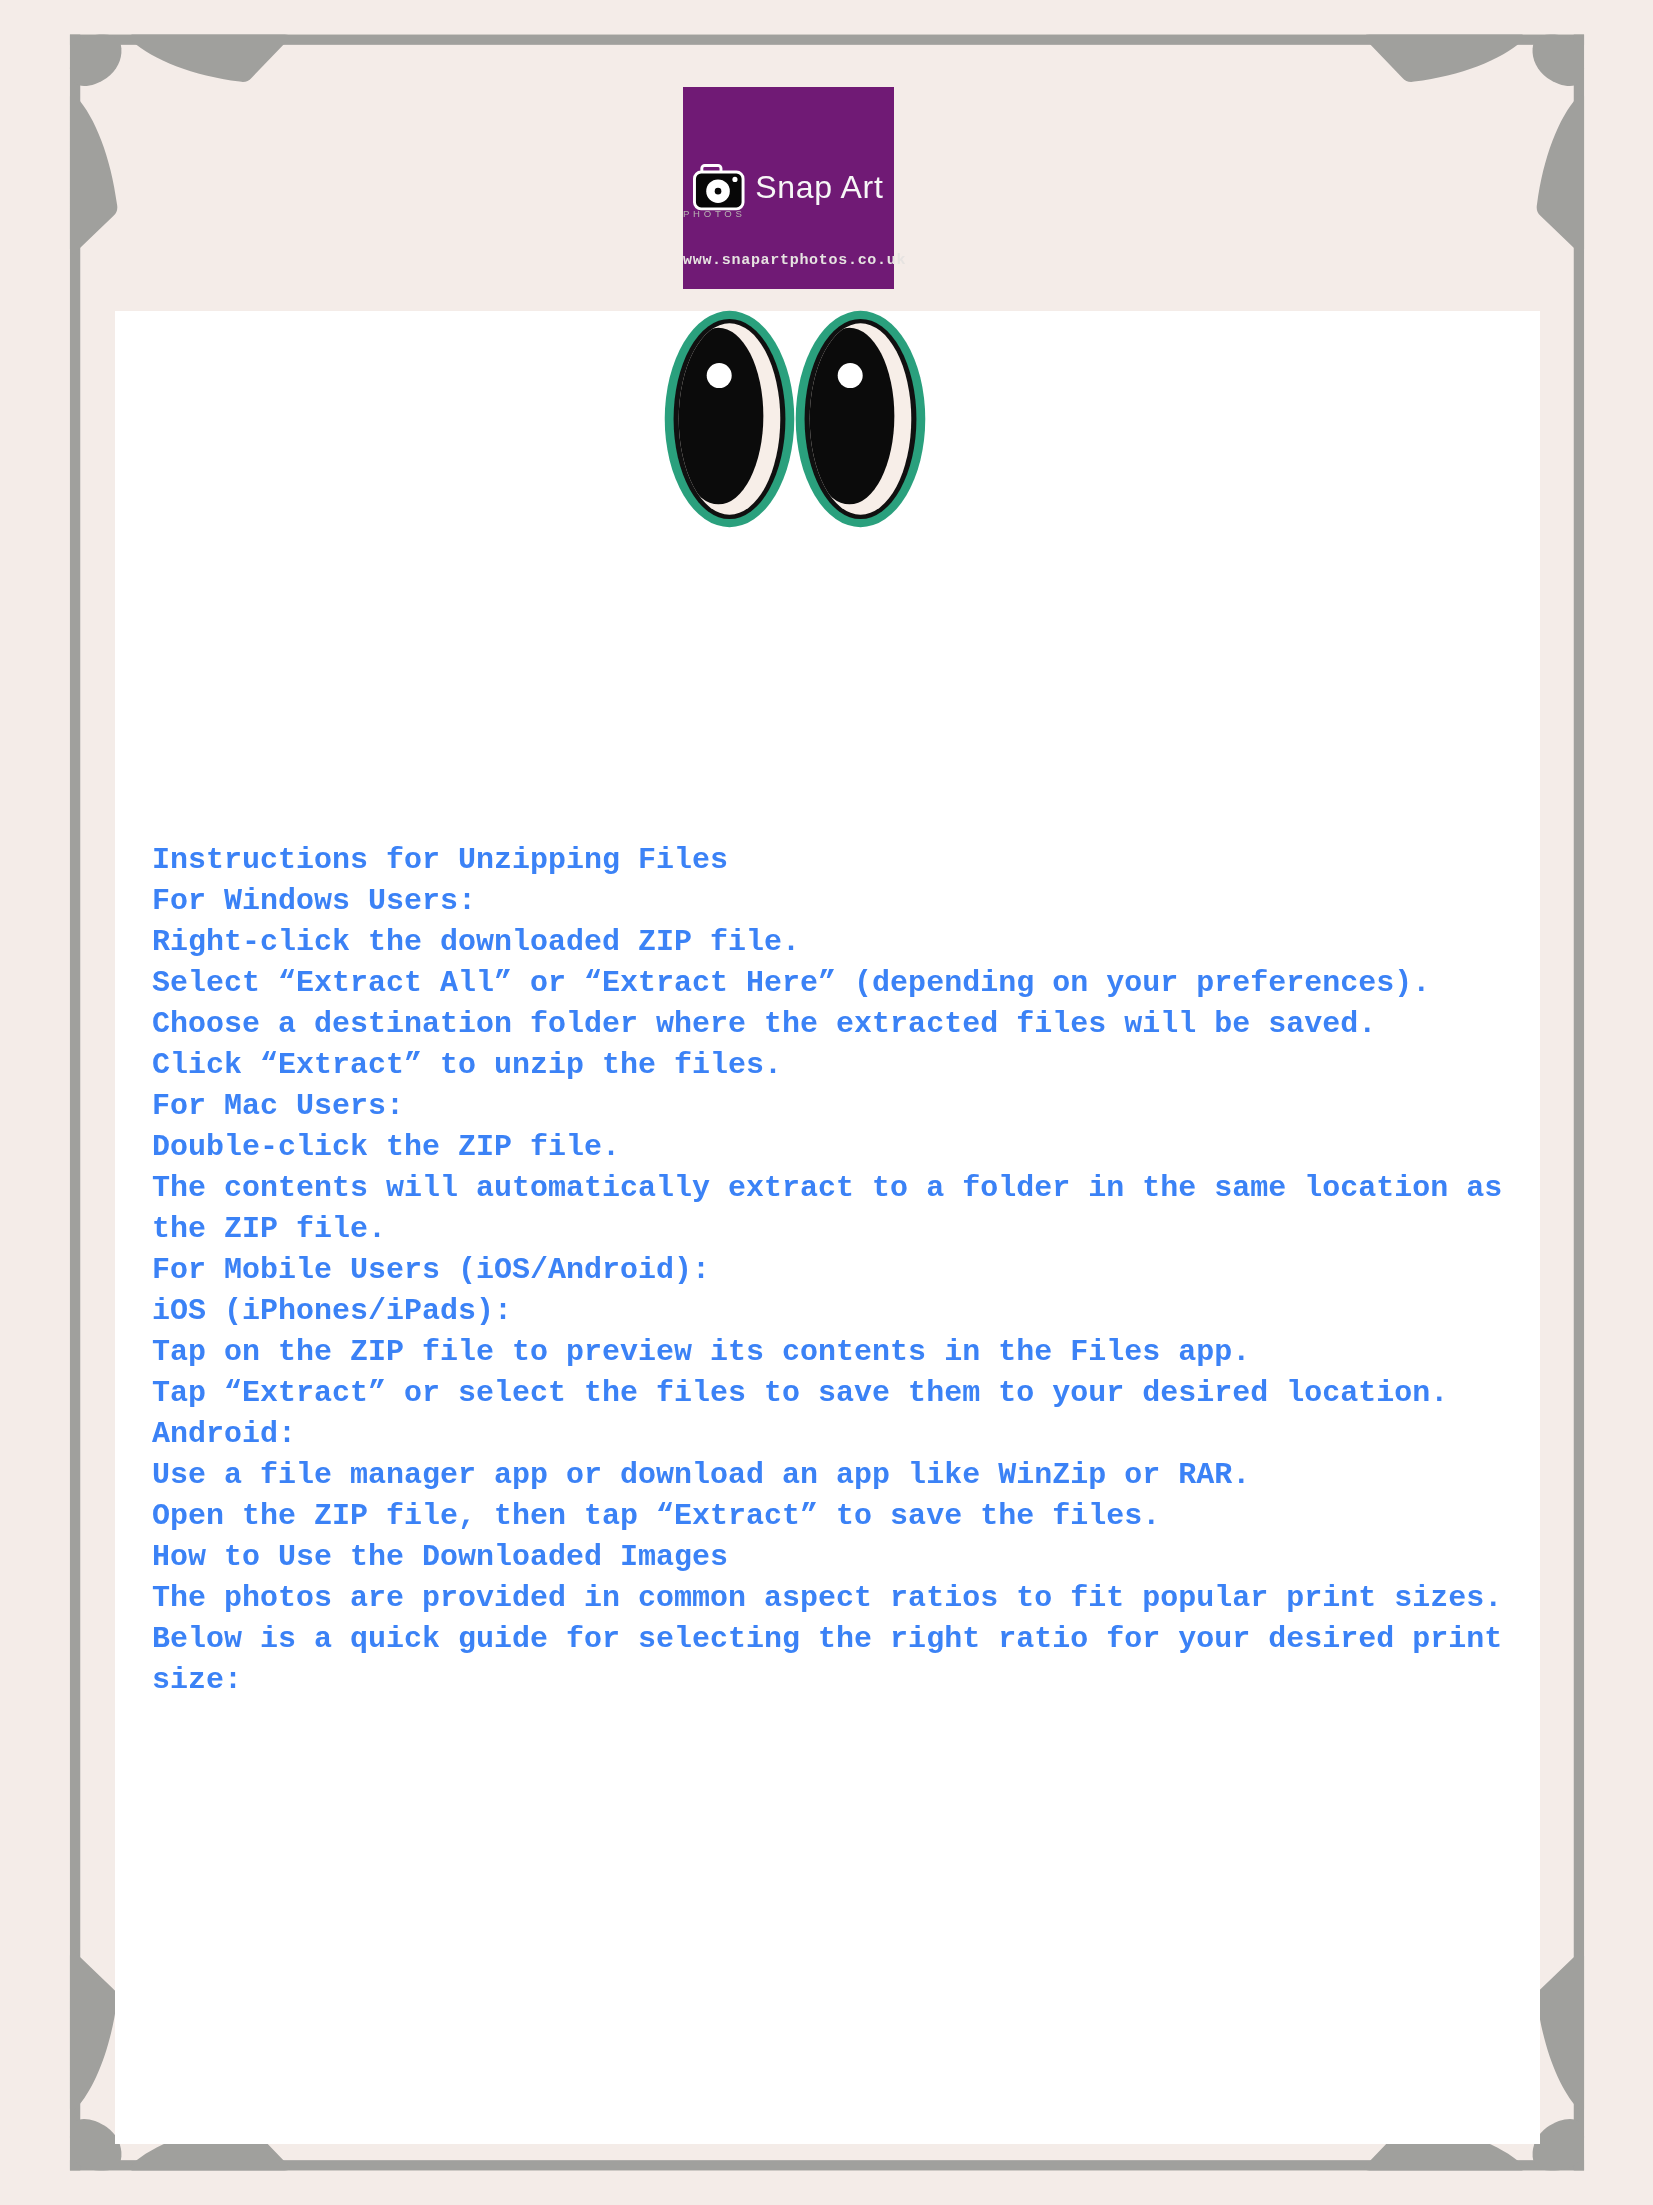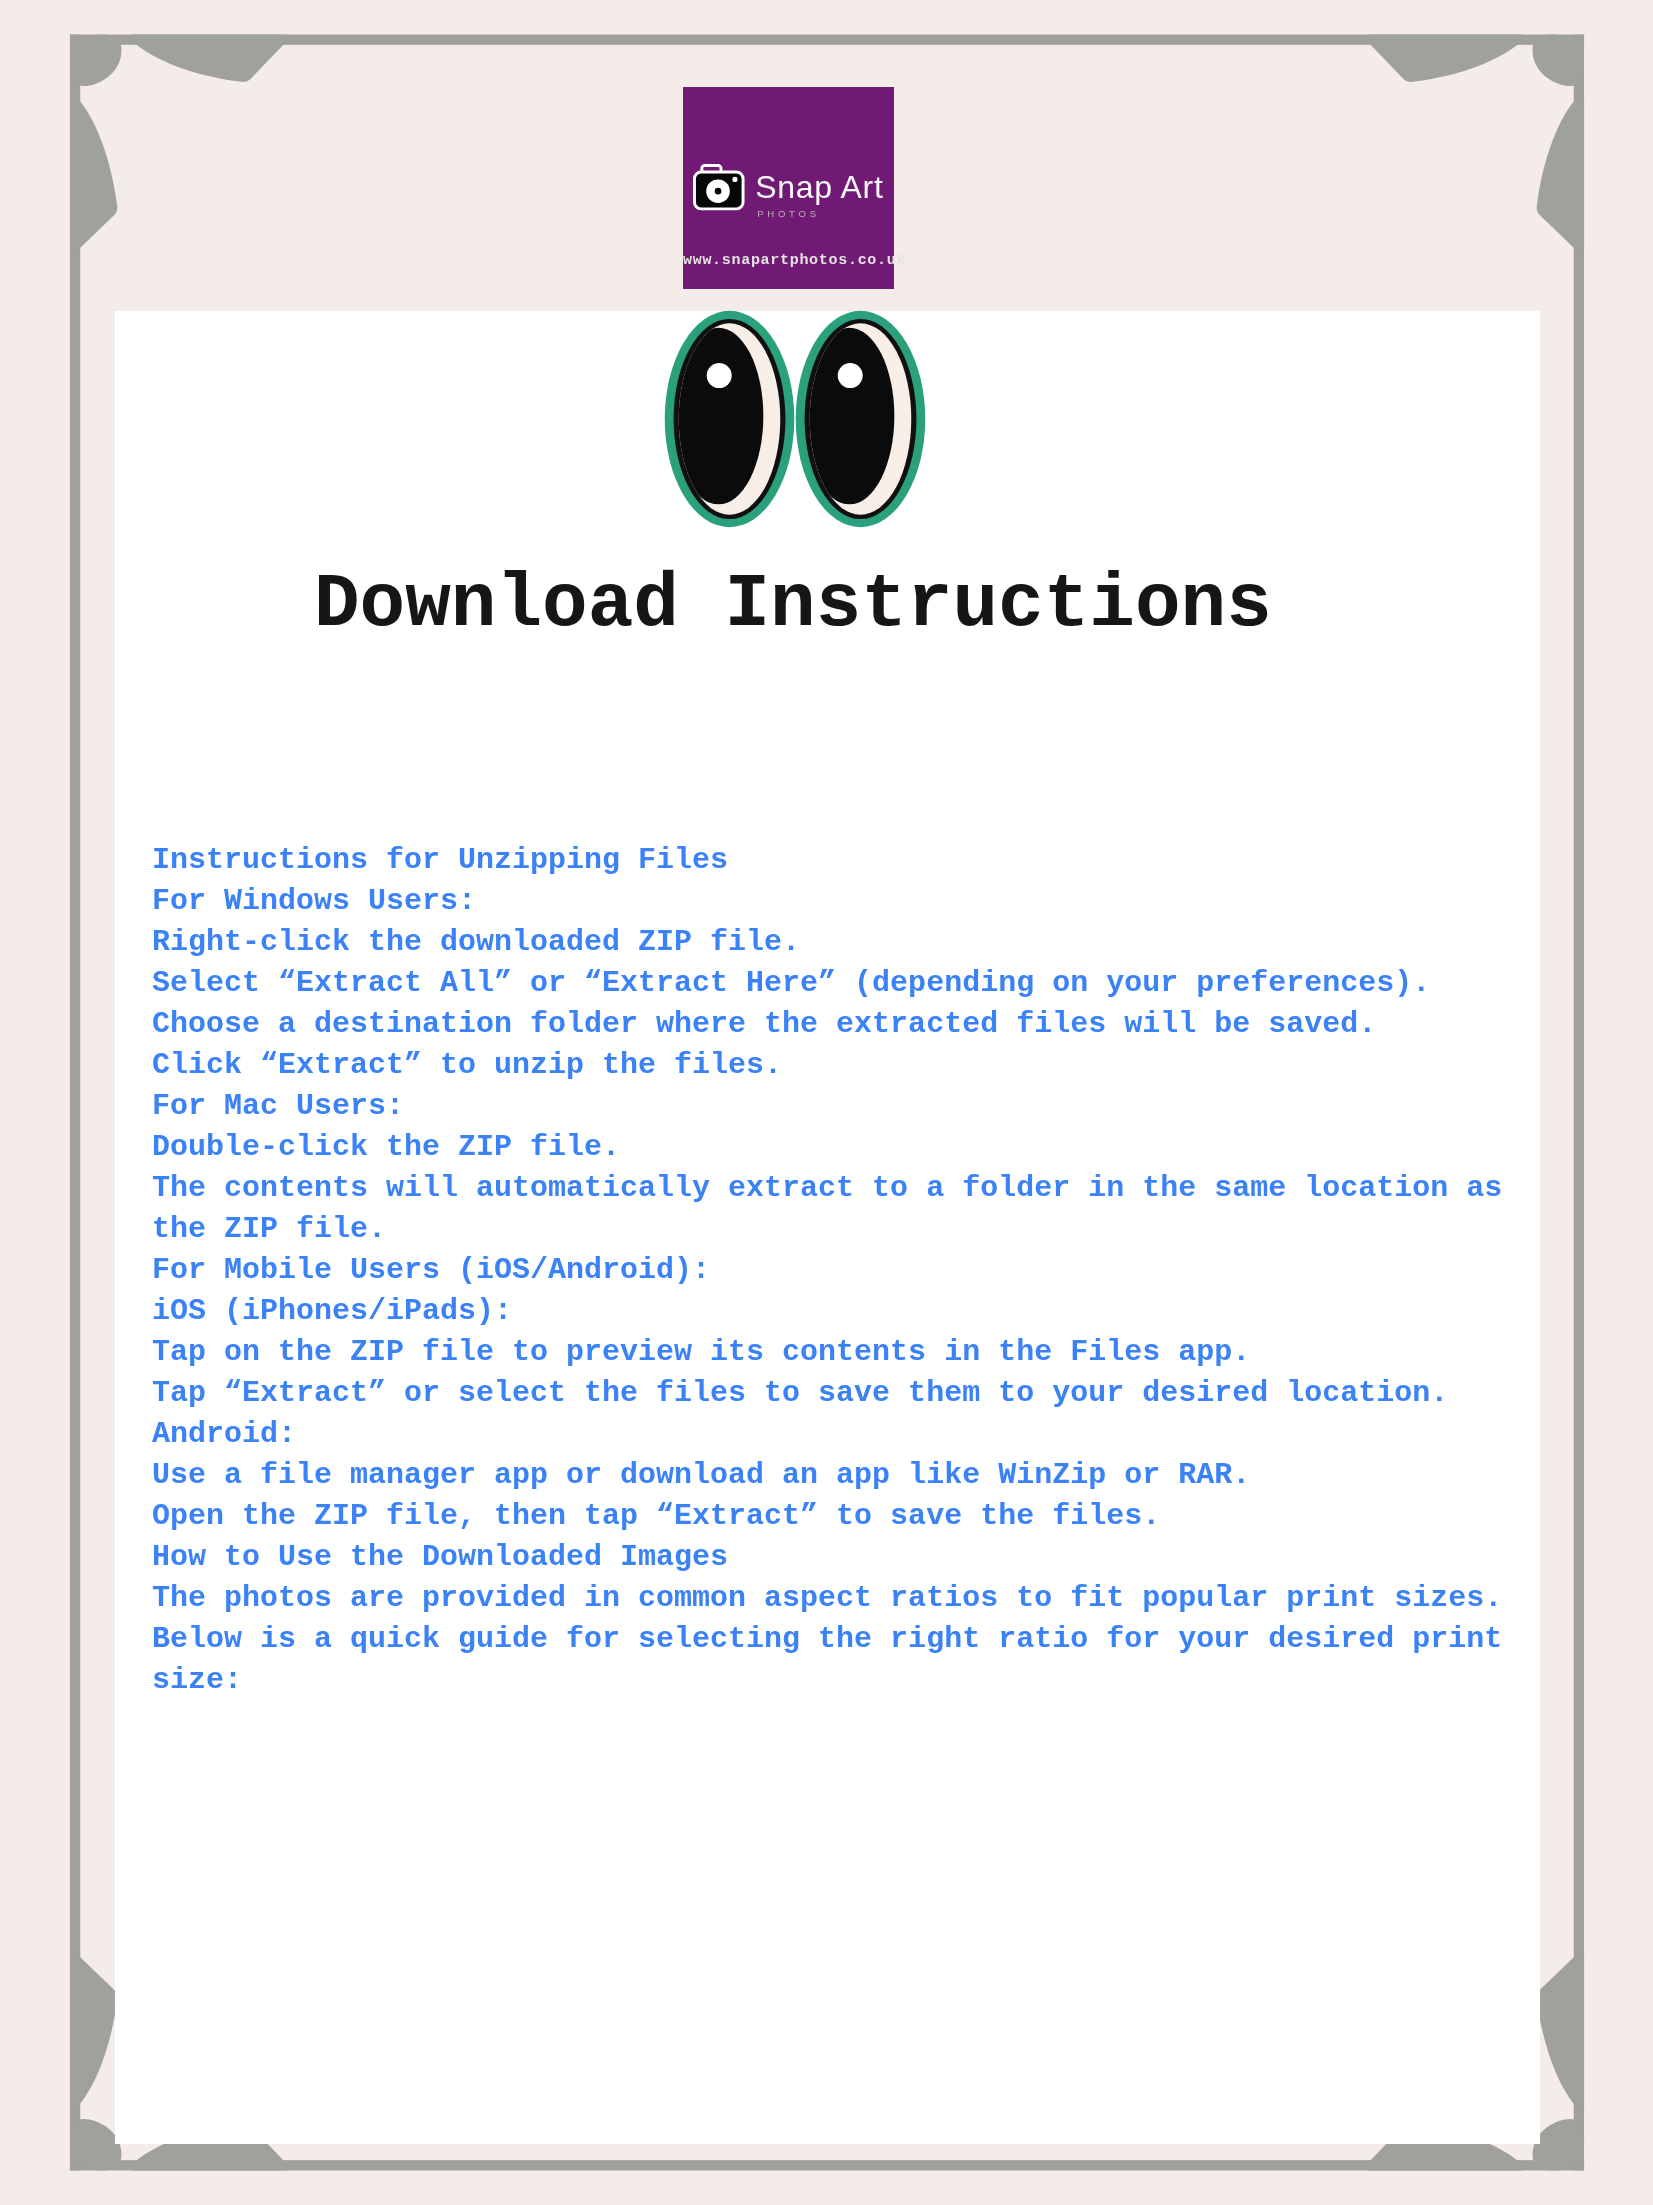--- a/index.html
+++ b/index.html
@@ -41,21 +41,20 @@
     font-weight: 400;
     font-size: 32px;
     letter-spacing: 0.7px;
     color: #f7f7f7;
     white-space: nowrap;
   }
   .brand-tagline {
     position: absolute;
     left: 0; top: 121px;
     width: 100%;
-    text-align: center;
     font-family: "Liberation Sans", "DejaVu Sans", sans-serif;
     font-size: 9.6px;
     letter-spacing: 3.7px;
     color: #b7b3b1;
     white-space: nowrap;
   }
   .brand-site {
     position: absolute;
     left: 0; top: 165px;
     width: 100%;
@@ -164,21 +163,20 @@
           <ellipse cx="0" cy="0" rx="76" ry="136" fill="#101010"></ellipse>
           <ellipse cx="0" cy="0" rx="69" ry="130" fill="#f7eee8"></ellipse>
           <ellipse cx="-15" cy="-4" rx="61" ry="120" fill="#0b0b0b" clip-path="url(#eye-clip)"></ellipse>
           <circle cx="-14" cy="-59" r="17" fill="#ffffff"></circle>
         </g>
       </defs>
       <use href="#eye-shape" x="89" y="148"></use>
       <use href="#eye-shape" x="267" y="148"></use>
     </svg>
 
-    <h1 class="doc-title">Download Instructions</h1>
 
 
     <div class="doc-body">Instructions for Unzipping Files
 For Windows Users:
 Right-click the downloaded ZIP file.
 Select “Extract All” or “Extract Here” (depending on your preferences).
 Choose a destination folder where the extracted files will be saved.
 Click “Extract” to unzip the files.
 For Mac Users:
 Double-click the ZIP file.

